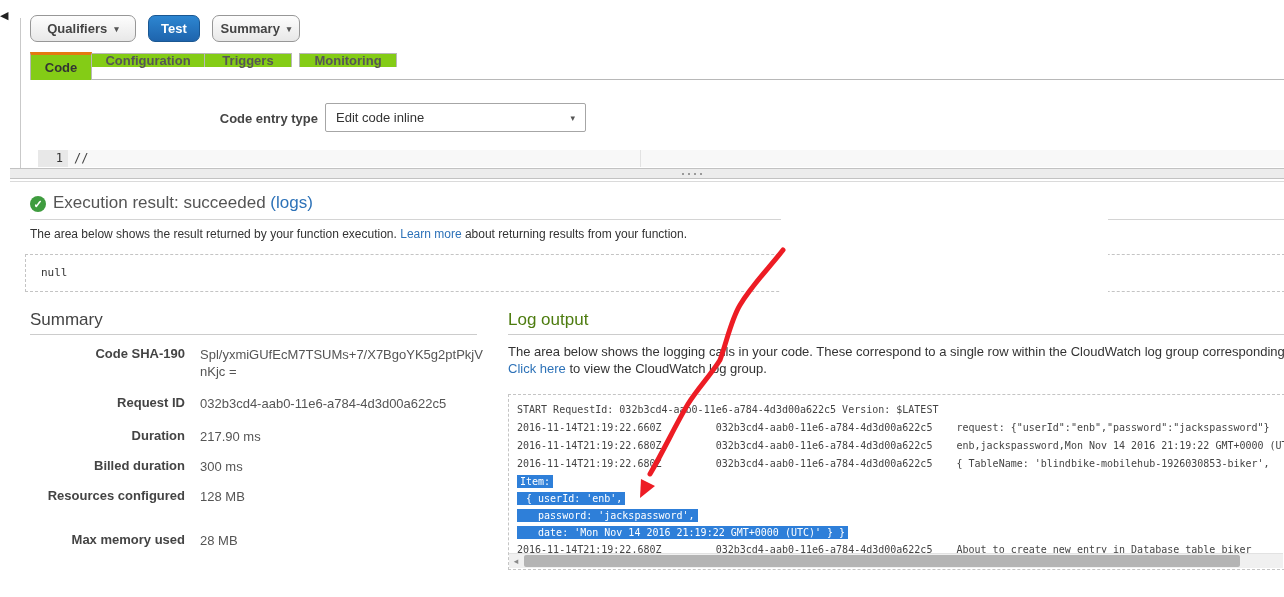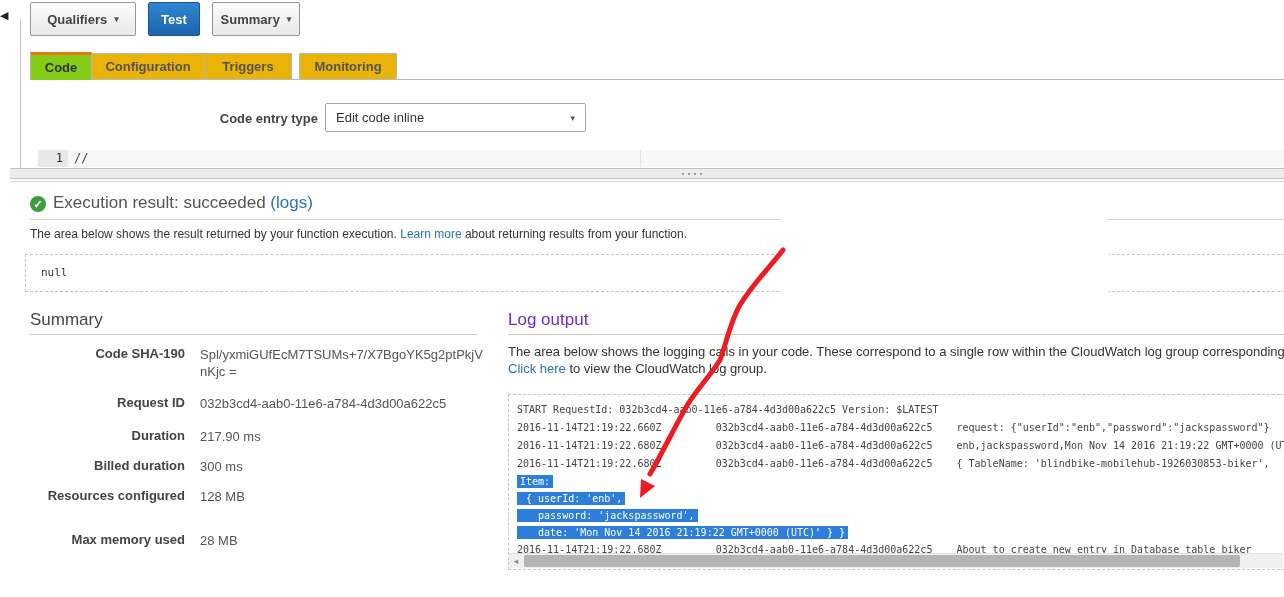--- a/index.html
+++ b/index.html
@@ -5,32 +5,32 @@
   html,body{margin:0;padding:0;background:#fff;}
   .screen{position:relative;width:1284px;height:597px;background:#fff;overflow:hidden;
           font-family:"Liberation Sans",sans-serif;color:#333;}
   .abs{position:absolute;}
 
   
   #collapse-arrow{left:0;top:9px;font-size:11px;color:#222;cursor:pointer;}
   #left-rail{left:20px;top:18px;width:1px;height:151px;background:#c9c9c9;}
 
   
-  .btn{position:absolute;top:2px;height:34px;box-sizing:border-box;border-radius:2px;
+  .btn{position:absolute;top:15px;height:27px;box-sizing:border-box;border-radius:7px;
        font-size:13px;font-weight:bold;display:flex;align-items:center;justify-content:center;cursor:pointer;}
   .btn-gray{background:linear-gradient(#fdfdfd,#e8e8e8);border:1px solid #979797;color:#444;}
   #btn-qualifiers{left:30px;width:106px;}
   #btn-test{left:148px;width:52px;background:linear-gradient(#2d86d1,#1e64ad);border:1px solid #195globe;border:1px solid #1a5792;color:#fff;}
   #btn-actions{left:212px;width:88px;}
   .caret{font-size:9px;margin-left:7px;color:#555;}
 
   
   #tabbar-line{left:30px;top:79px;width:1254px;height:1px;background:#b8b8b8;}
-  .tab{position:absolute;top:53px;height:26px;box-sizing:border-box;border:1px solid #b8b8b8;border-bottom:none;
-       background:#eab308;font-size:13px;font-weight:bold;color:#555;display:flex;align-items:center;
+  .tab{position:absolute;top:53px;height:14px;box-sizing:border-box;border:1px solid #b8b8b8;border-bottom:none;
+       background:#84cc16;font-size:13px;font-weight:bold;color:#555;display:flex;align-items:center;
        justify-content:center;cursor:pointer;z-index:1;}
   .tab-active{top:52px;height:28px;background:#84cc16;border-top:3px solid #e47911;color:#333;z-index:2;}
   #tab-code{left:30px;width:62px;}
   #tab-configuration{left:91px;width:114px;}
   #tab-triggers{left:204px;width:88px;}
   #tab-monitoring{left:299px;width:98px;text-align:right;}
 
   
   #entry-label{left:150px;top:111px;width:168px;text-align:right;font-weight:bold;font-size:13px;color:#444;}
   #entry-select{left:325px;top:103px;width:261px;height:29px;box-sizing:border-box;border:1px solid #a6a6a6;
@@ -67,21 +67,21 @@
   #annotation-text{left:786px;top:191px;z-index:4;color:#ed1c24;font-size:19px;line-height:26px;white-space:nowrap;}
   #annotation-arrow{left:0;top:0;width:1284px;height:597px;z-index:5;pointer-events:none;}
 
   
   #summary-title{left:30px;top:310px;font-size:17px;color:#444;}
   #summary-hr{left:30px;top:334px;width:447px;height:1px;background:#cccccc;}
   .sum-label{position:absolute;left:30px;width:155px;text-align:right;font-weight:bold;font-size:13px;color:#444;line-height:16px;}
   .sum-value{position:absolute;left:200px;width:286px;font-size:13px;color:#555;word-break:break-all;line-height:17px;}
 
   
-  #log-title{left:508px;top:310px;font-size:17px;color:#6d28d9;}
+  #log-title{left:508px;top:310px;font-size:17px;color:#4d7c0f;}
   #log-hr{left:508px;top:334px;width:776px;height:1px;background:#cccccc;}
   #log-desc1{left:508px;top:344px;width:776px;font-size:13px;color:#333;white-space:nowrap;overflow:hidden;}
   #log-desc2{left:508px;top:361px;font-size:13px;color:#333;white-space:nowrap;}
   #log-box{left:508px;top:394px;width:782px;height:176px;border:1px dashed #c4c4c4;background:#fff;
            box-sizing:border-box;overflow:hidden;padding:6px 0 0 8px;}
   .log-line{font-family:"DejaVu Sans Mono",monospace;font-size:10px;line-height:18px;color:#444;white-space:pre;}
   .hl-line{font-family:"DejaVu Sans Mono",monospace;font-size:10px;line-height:17px;white-space:pre;}
   .hl{background:#2e7fd9;color:#fff;padding:1px 3px;white-space:pre;}
 
   

